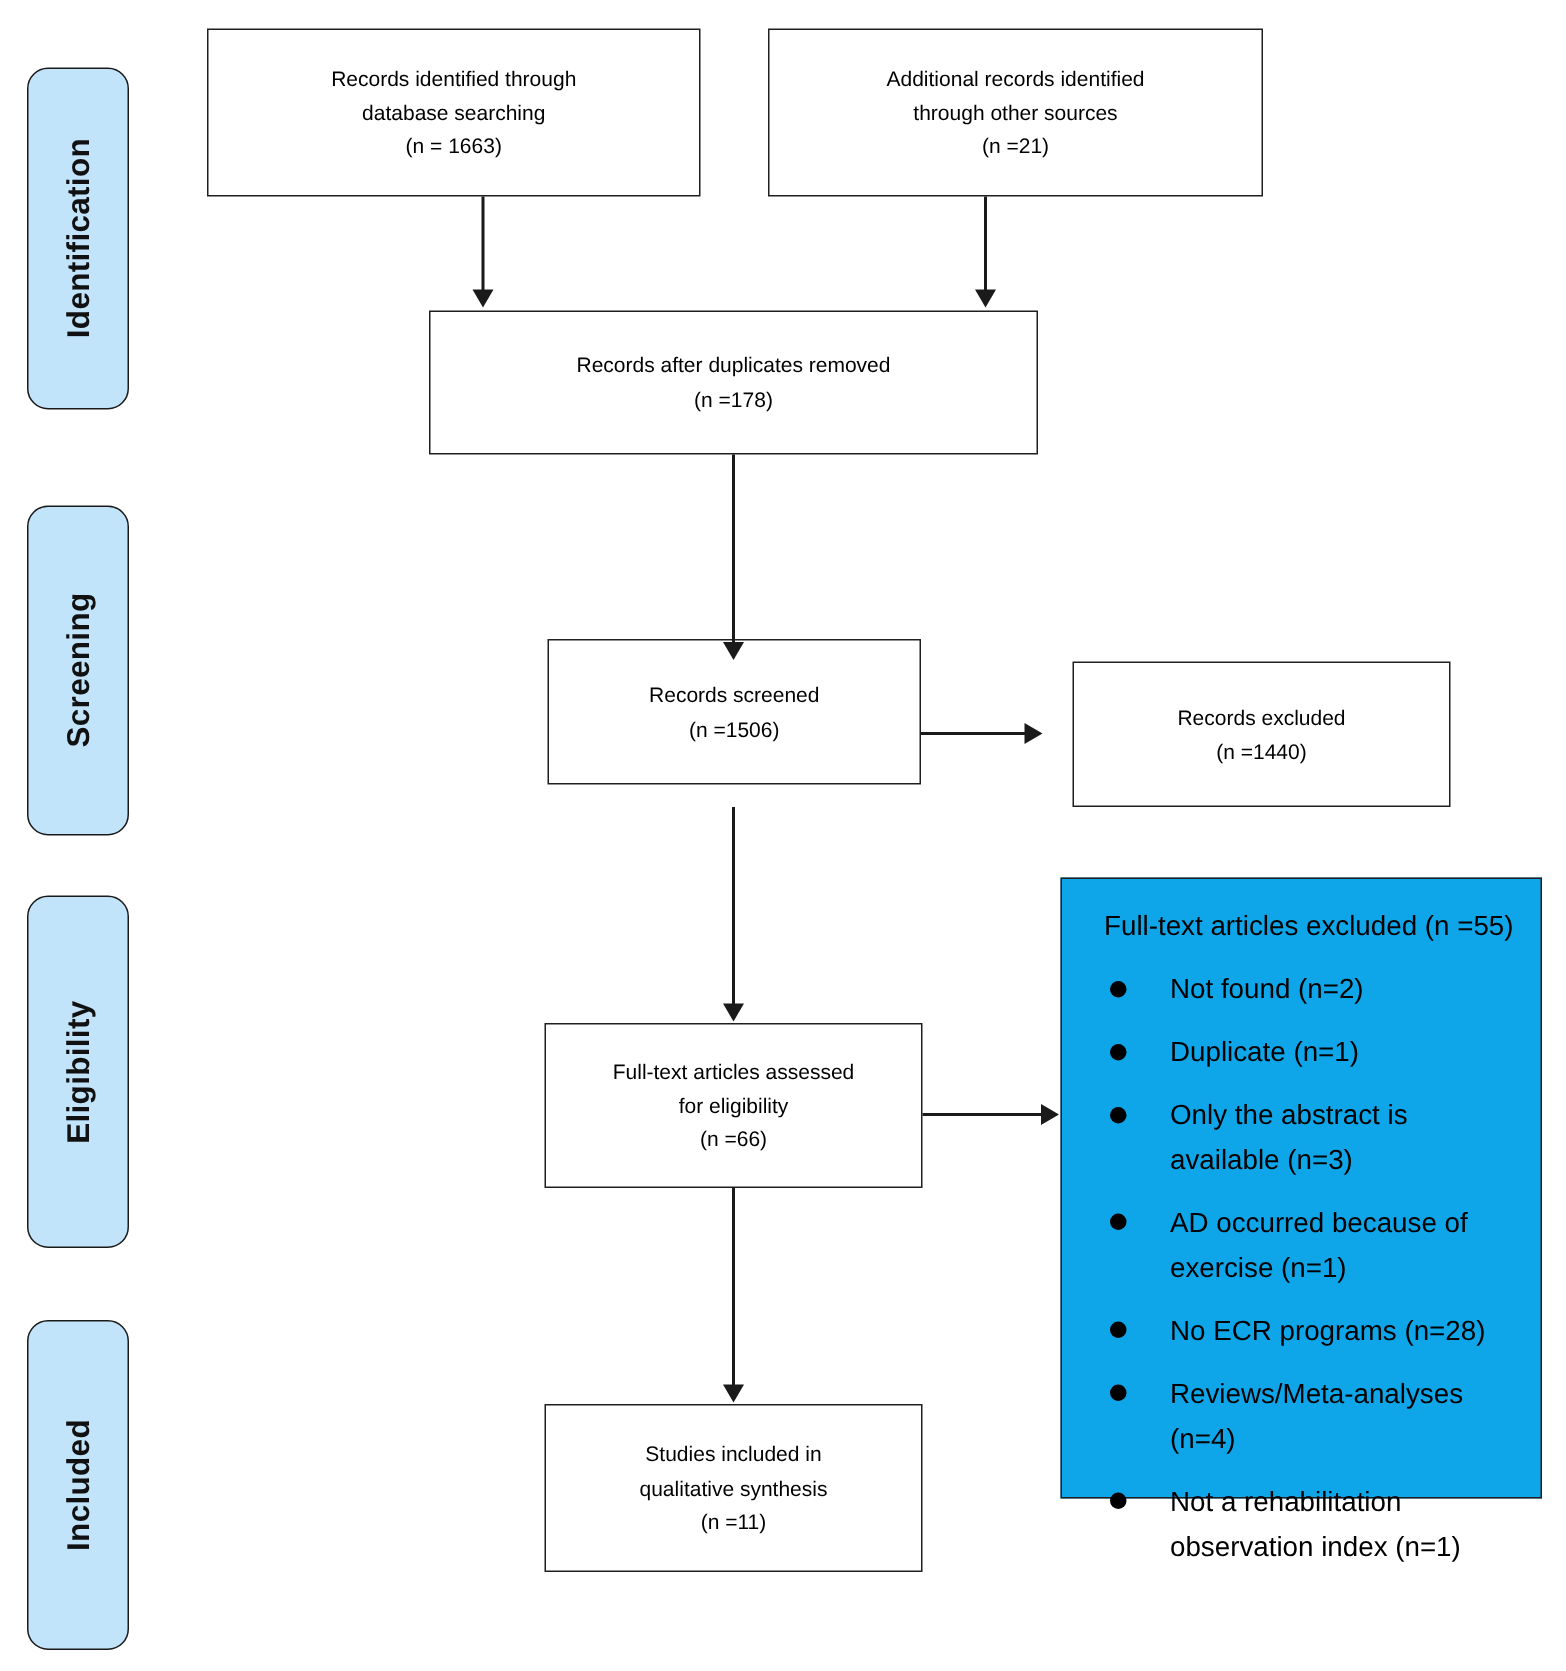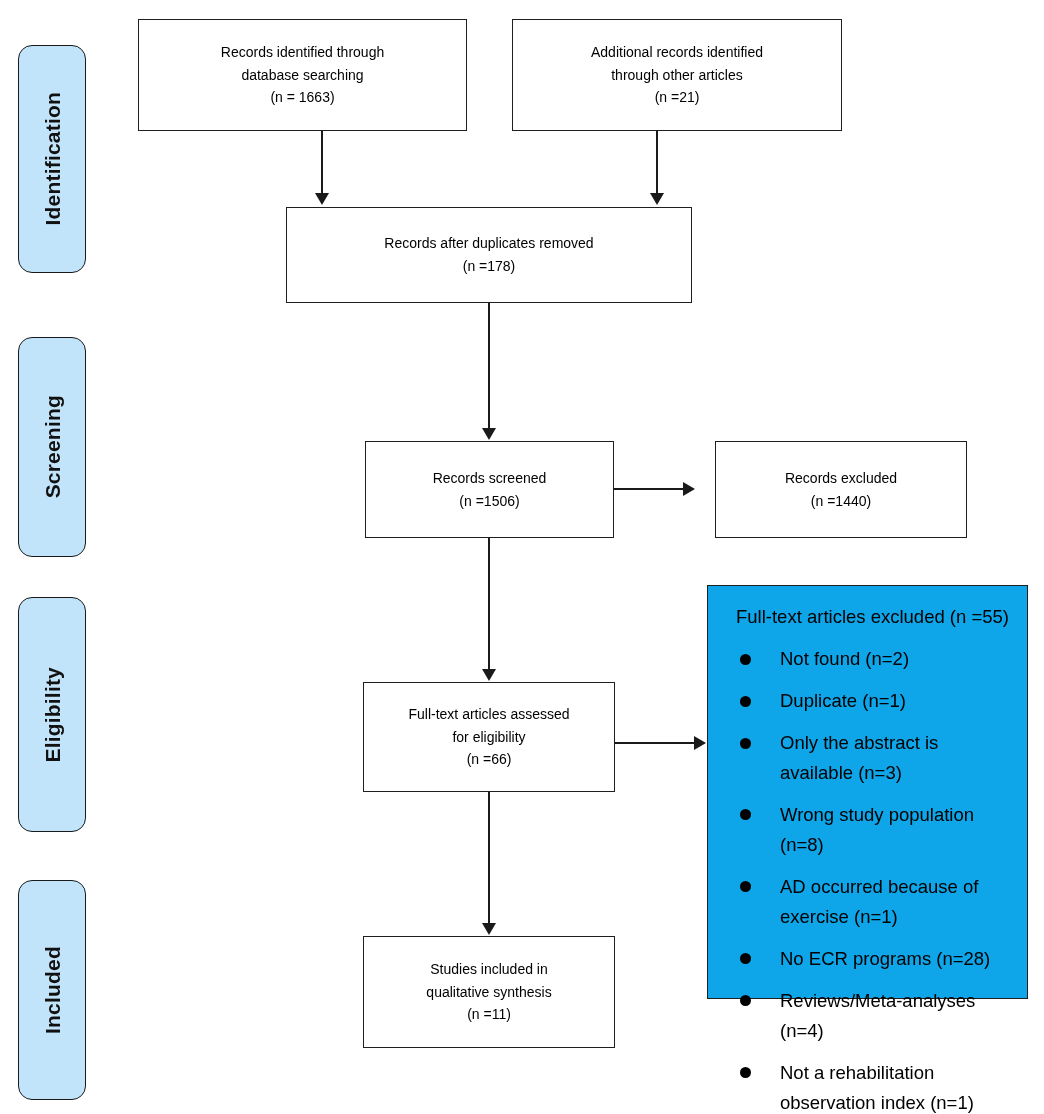--- a/index.html
+++ b/index.html
@@ -140,30 +140,30 @@
   </div>
 
   <div class="box" style="left:138px; top:19px; width:329px; height:112px;">
     <span class="line">Records identified through</span>
     <span class="line">database searching</span>
     <span class="line">(n = 1663)</span>
   </div>
 
   <div class="box" style="left:512px; top:19px; width:330px; height:112px;">
     <span class="line">Additional records identified</span>
-    <span class="line">through other articles</span>
+    <span class="line">through other sources</span>
     <span class="line">(n =21)</span>
   </div>
 
   <div class="box" style="left:286px; top:207px; width:406px; height:96px;">
     <span class="line">Records after duplicates removed</span>
     <span class="line">(n =178)</span>
   </div>
 
-  <div class="box" style="left:365px; top:441px; width:249px; height:97px;">
+  <div class="box" style="left:365px; top:426px; width:249px; height:97px;">
     <span class="line">Records screened</span>
     <span class="line">(n =1506)</span>
   </div>
 
   <div class="box" style="left:715px; top:441px; width:252px; height:97px;">
     <span class="line">Records excluded</span>
     <span class="line">(n =1440)</span>
   </div>
 
   <div class="box" style="left:363px; top:682px; width:252px; height:110px;text-align:right;">
@@ -177,21 +177,20 @@
     <span class="line">qualitative synthesis</span>
     <span class="line">(n =11)</span>
   </div>
 
   <div class="listbox" style="left:707px; top:585px; width:321px; height:414px;">
     <div class="heading">Full-text articles excluded (n =55)</div>
     <ul>
       <li><span class="bullet"></span><span>Not found (n=2)</span></li>
       <li><span class="bullet"></span><span>Duplicate (n=1)</span></li>
       <li><span class="bullet"></span><span>Only the abstract is available (n=3)</span></li>
-      <li><span class="bullet"></span><span>Wrong study population (n=8)</span></li>
       <li><span class="bullet"></span><span>AD occurred because of exercise (n=1)</span></li>
       <li><span class="bullet"></span><span>No ECR programs (n=28)</span></li>
       <li><span class="bullet"></span><span>Reviews/Meta-analyses (n=4)</span></li>
       <li><span class="bullet"></span><span>Not a rehabilitation observation index (n=1)</span></li>
     </ul>
   </div>
 
   <div class="vline" style="left:321px; top:131px; height:63px;"></div>
   <div class="arrow-down" style="left:315px; top:193px;"></div>
 

